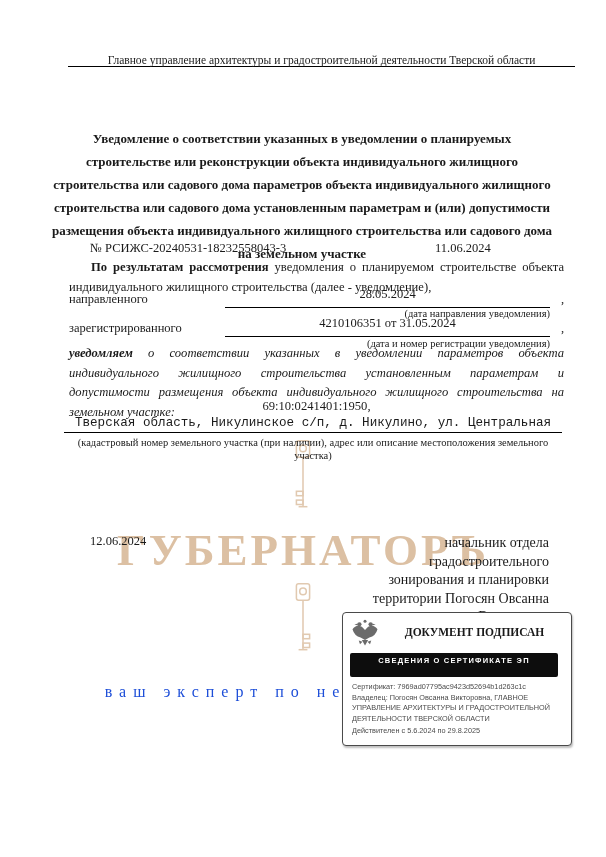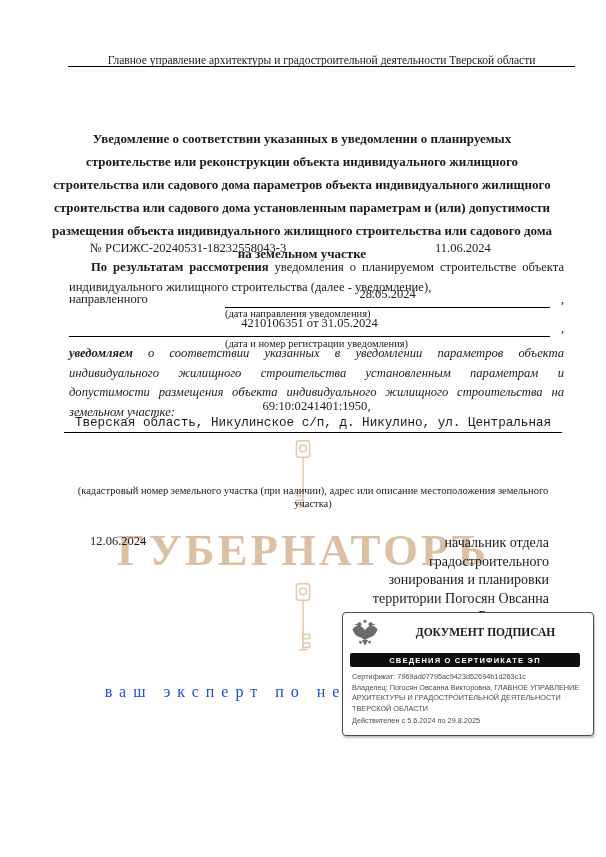--- a/index.html
+++ b/index.html
@@ -37,33 +37,33 @@
     display:flex; align-items:flex-end; font-size:12.5px;
   }
   .field-label { width:156px; flex:0 0 auto; padding-bottom:1px; }
   .field-value {
     flex:1; text-align:center;
     border-bottom:1px solid #000; padding-bottom:5px;
   }
   .field-comma { flex:0 0 14px; text-align:right; padding-bottom:1px; }
   .field-caption {
     position:absolute; left:225px; right:56px;
-    text-align:left; font-size:10.5px; color:#1a1a1a;
+    text-align:right; font-size:10.5px; color:#1a1a1a;
   }
   .row1 { top:287px; } .cap1 { top:308px; }
   .row2 { top:316px; } .cap2 { top:338px; }
   .cadastral { position:absolute; top:399px; left:69px; right:42px; text-align:center; font-size:12.6px; }
   .address-line {
     position:absolute; top:416px; left:64px; right:44px;
     text-align:center; font-size:12.6px;
     border-bottom:1px solid #000; padding-bottom:2px;font-family:Liberation Mono, monospace;
   }
   .address-caption {
     position:absolute; top:436px; left:64px; right:44px;
-    text-align:center; font-size:10.5px; line-height:13px;margin-top:48px;
+    text-align:center; font-size:10.5px; line-height:13px;
   }
   
   .watermark {
     position:absolute; top:438px; left:50%; transform:translateX(-50%);
     width:420px; text-align:center; z-index:0; user-select:none;
   }
   .wm-row { display:flex; align-items:center; justify-content:center; gap:8px;flex-direction:column; }
   .wm-brand {
     font-weight:bold; font-size:45px; letter-spacing:3px;
     color:#dcc0a3; line-height:1;
@@ -74,37 +74,37 @@
   }
   .wm-key { opacity:.85; }
   
   .sig-date { position:absolute; top:534px; left:90px; font-size:12.5px; }
   .sig-block {
     position:absolute; top:534px; right:57px; width:240px;
     text-align:right; font-size:14px; line-height:18.5px;
   }
   
   .stamp {
-    position:absolute; top:612px; left:342px; width:252px;
+    position:absolute; top:612px; left:342px; width:230px;
     background:#fff; border:1.5px solid #4a4a4a; border-radius:4px;
     box-shadow:1px 2px 2px rgba(0,0,0,0.25);
     padding-bottom:8px;
   }
   .stamp-head { display:flex; align-items:center; padding:5px 7px 2px 7px; }
   .stamp-eagle { width:30px; height:30px; flex:0 0 auto; margin-right:5px; }
   .stamp-title {
     flex:1; text-align:center; font-weight:bold;
     font-size:11.5px; line-height:13.5px;
   }
   .stamp-bar {
     margin:3px 13px 5px 7px; background:#0d0d0d; color:#fff;
     text-align:center; border-radius:2px;
     font-family:"Liberation Sans", sans-serif;
     font-size:7.5px; font-weight:bold; letter-spacing:1.2px;
-    padding:3px 0 2px 0;
+    padding:3px 0 12px 0;
   }
   .stamp-body {
     padding:0 9px;
     font-family:"Liberation Sans", sans-serif;
     font-size:7.3px; line-height:10.5px; color:#4b4b4b;
   }
   .stamp-validity { margin-top:2px; }
 </style>
 </head>
 <body>
@@ -150,20 +150,21 @@
   <div class="para para1"><span class="b">По результатам рассмотрения</span><span> уведомления о планируемом строительстве объекта индивидуального жилищного строительства (далее - уведомление),</span></div>
 
   <div class="field-row row1">
     <span class="field-label">направленного</span>
     <span class="field-value">28.05.2024</span>
     <span class="field-comma">,</span>
   </div>
   <div class="field-caption cap1">(дата направления уведомления)</div>
 
   <div class="field-row row2">
+    <span class="field-label">зарегистрированного</span>
     <span class="field-value">4210106351 от 31.05.2024</span>
     <span class="field-comma">,</span>
   </div>
   <div class="field-caption cap2">(дата и номер регистрации уведомления)</div>
 
   <div class="para para2"><span class="b">уведомляем</span><span> о соответствии указанных в уведомлении параметров объекта индивидуального жилищного строительства установленным параметрам и допустимости размещения объекта индивидуального жилищного строительства на земельном участке:</span></div>
 
   <div class="cadastral">69:10:0241401:1950,</div>
 
   <div class="address-line">Тверская область, Никулинское с/п, д. Никулино, ул. Центральная</div>

